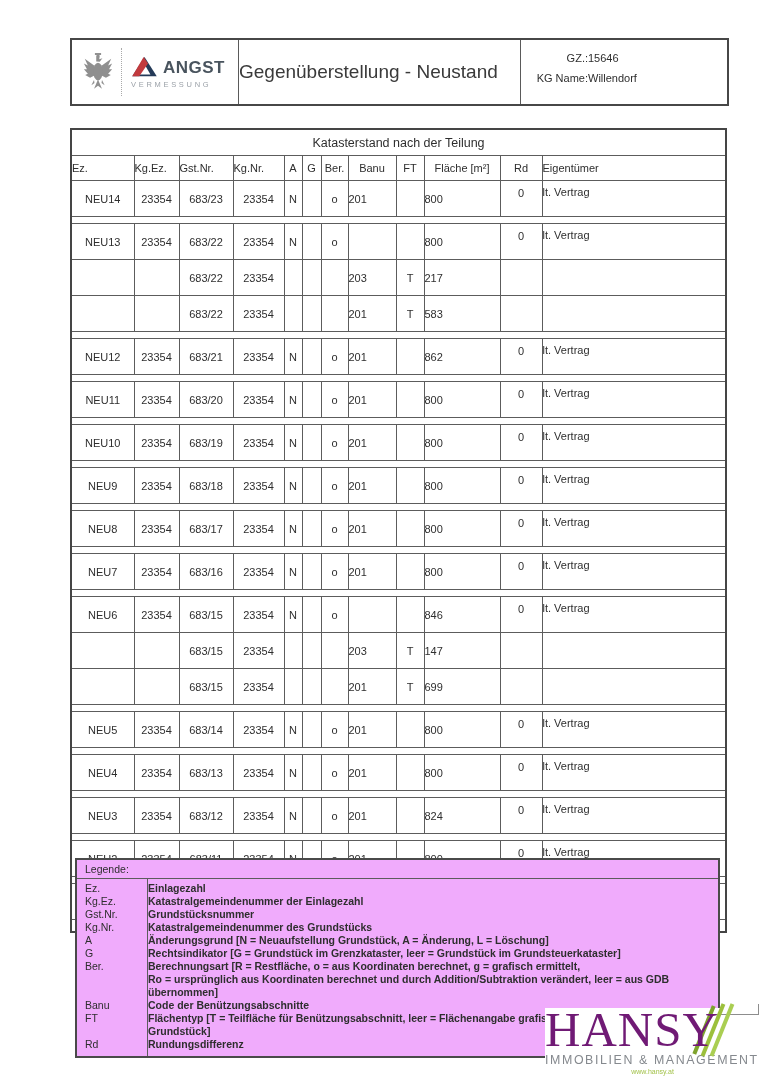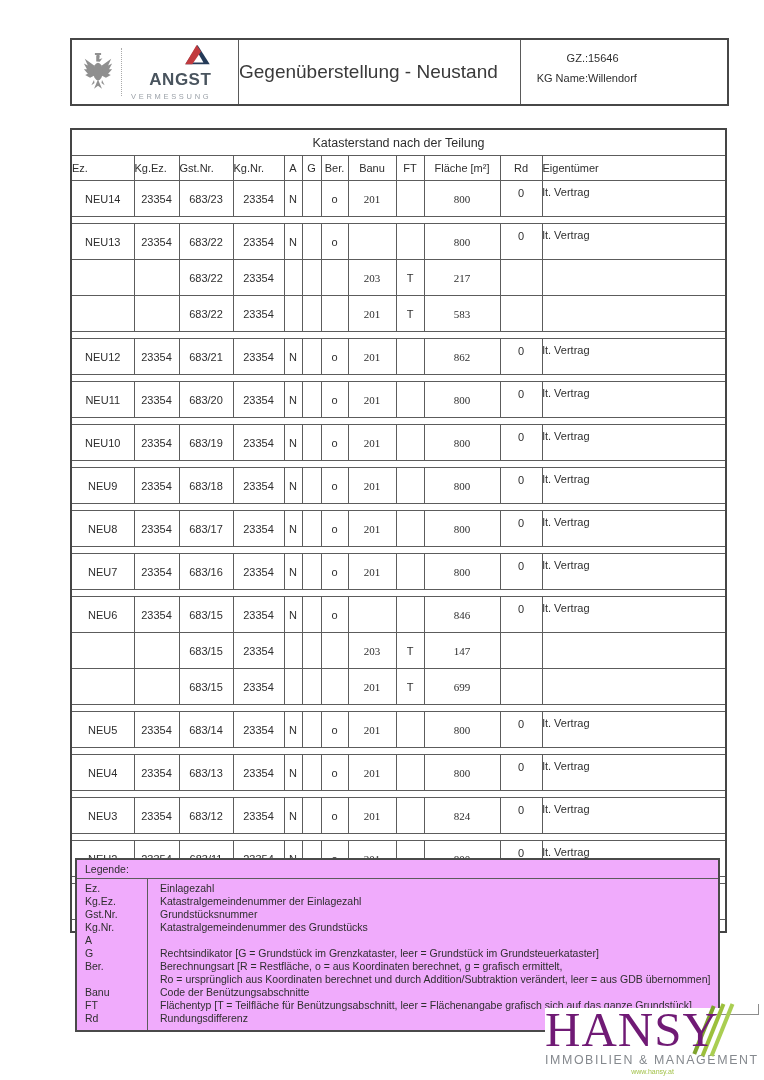--- a/index.html
+++ b/index.html
@@ -3,51 +3,51 @@
 <meta charset="utf-8">
 <style>
   html,body{margin:0;padding:0;background:#ffffff;}
   body{width:764px;height:1080px;position:relative;font-family:"Liberation Sans",sans-serif;color:#2e2e2e;overflow:hidden;}
 
   
   .header-box{position:absolute;left:70px;top:38px;width:655px;height:64px;border:2px solid #474747;display:flex;background:#fff;}
   .logo-section{width:167px;border-right:1px solid #5a5a5a;display:flex;align-items:center;padding-left:11px;box-sizing:border-box;}
   .dotted-divider{border-left:1px dotted #a9a9a9;height:48px;margin:0 9px 0 8px;}
   .angst-block{display:flex;flex-direction:column;}
-  .angst-top{display:flex;align-items:flex-end;gap:5px;flex-direction:column;}
+  .angst-top{display:flex;align-items:flex-end;gap:5px;}
   .angst-word{font-size:17px;font-weight:bold;color:#49545e;letter-spacing:.5px;line-height:19px;}
   .angst-sub{font-size:7.5px;color:#9ba1a8;letter-spacing:2.7px;margin-top:3px;}
   .title-section{flex:1;border-right:1px solid #5a5a5a;display:flex;align-items:center;}
   .page-title{font-size:19px;color:#3a3a3a;}
   .info-section{width:206px;padding:8px 0 0 9px;box-sizing:border-box;font-size:11px;}
   .info-row{display:flex;height:20px;align-items:center;}
   .info-label{width:58px;flex:none;text-align:right;}
 
   
   table.kataster{position:absolute;left:70px;top:128px;width:657px;border-collapse:collapse;table-layout:fixed;font-size:11px;background:#fff;}
   table.kataster{border:2px solid #454545;}
   .kataster td,.kataster th{border:1px solid #5c5c5c;height:29px;padding:0;font-weight:normal;overflow:hidden;white-space:nowrap;}
   .kataster tr.caption-row td{height:25px;font-size:12.5px;text-align:center;}
   .kataster tr.header-row th{height:24px;}
   .a-l{text-align:left;padding-left:8px;}
   .a-c{text-align:center;}
-  .a-r{text-align:center;padding-right:8px;font-family:Liberation Serif, serif;}
+  .a-r{text-align:left;padding-right:8px;}
   .kataster td.col-eigentuemer{vertical-align:top;padding-top:5px;}
   .kataster td.col-rd{vertical-align:top;padding-top:6px;}
   .kataster tr.spacer td{height:6px;border-left:none;border-right:none;}
   .kataster tr.tail td{height:11px;border-left:none;border-right:none;}
 
   
   .legend{position:absolute;left:75px;top:858px;width:645px;border:2px solid #4a4a4a;font-size:10.5px;background:#f0abfc;box-sizing:border-box;}
   .legend-title{height:18px;line-height:18px;padding-left:8px;border-bottom:1px solid #5c5c5c;}
   .legend-body{position:relative;padding:3px 0 5px;}
   .legend-vline{position:absolute;left:70px;top:0;bottom:0;width:1px;background:#5c5c5c;}
   .legend-row{display:flex;line-height:13px;}
   .legend-abbr{width:70px;padding-left:8px;box-sizing:border-box;flex:none;}
-  .legend-desc{padding-left:13px;padding-right:6px;white-space:pre-line;flex:1;}
+  .legend-desc{padding-left:1px;padding-right:6px;white-space:pre-line;flex:1;font-weight:bold;}
 
   
   .hansy{position:absolute;left:545px;top:1008px;width:215px;height:72px;background:#fff;z-index:3;}
   .hansy-jut-h{position:absolute;top:6px;left:170px;width:44px;height:1px;background:#8d8d8d;}
   .hansy-jut-v{position:absolute;top:-4px;left:213px;width:1px;height:11px;background:#8d8d8d;}
   .hansy-text{font-family:"Liberation Serif",serif;font-size:49px;line-height:44px;color:#701a75;letter-spacing:1px;position:relative;z-index:2;}
   .hansy-y{position:relative;}
   .stripe{position:absolute;width:4px;background:#8fbc2a;transform:rotate(22deg);z-index:1;}
   .stripe1{left:157px;top:-4px;height:52px;background:#7ea32c;}
   .stripe2{left:166px;top:-6px;height:56px;background:#9cc03c;}
@@ -447,20 +447,21 @@
       <div class="legend-row">
         <div class="legend-abbr">Gst.Nr.</div>
         <div class="legend-desc">Grundstücksnummer</div>
       </div>
       <div class="legend-row">
         <div class="legend-abbr">Kg.Nr.</div>
         <div class="legend-desc">Katastralgemeindenummer des Grundstücks</div>
       </div>
       <div class="legend-row">
         <div class="legend-abbr">A</div>
+        <div class="legend-desc">Änderungsgrund [N = Neuaufstellung Grundstück, A = Änderung, L = Löschung]</div>
       </div>
       <div class="legend-row">
         <div class="legend-abbr">G</div>
         <div class="legend-desc">Rechtsindikator [G = Grundstück im Grenzkataster, leer = Grundstück im Grundsteuerkataster]</div>
       </div>
       <div class="legend-row">
         <div class="legend-abbr">Ber.</div>
         <div class="legend-desc">Berechnungsart [R = Restfläche, o = aus Koordinaten berechnet, g = grafisch ermittelt,
 Ro = ursprünglich aus Koordinaten berechnet und durch Addition/Subtraktion verändert, leer = aus GDB übernommen]</div>
       </div>

